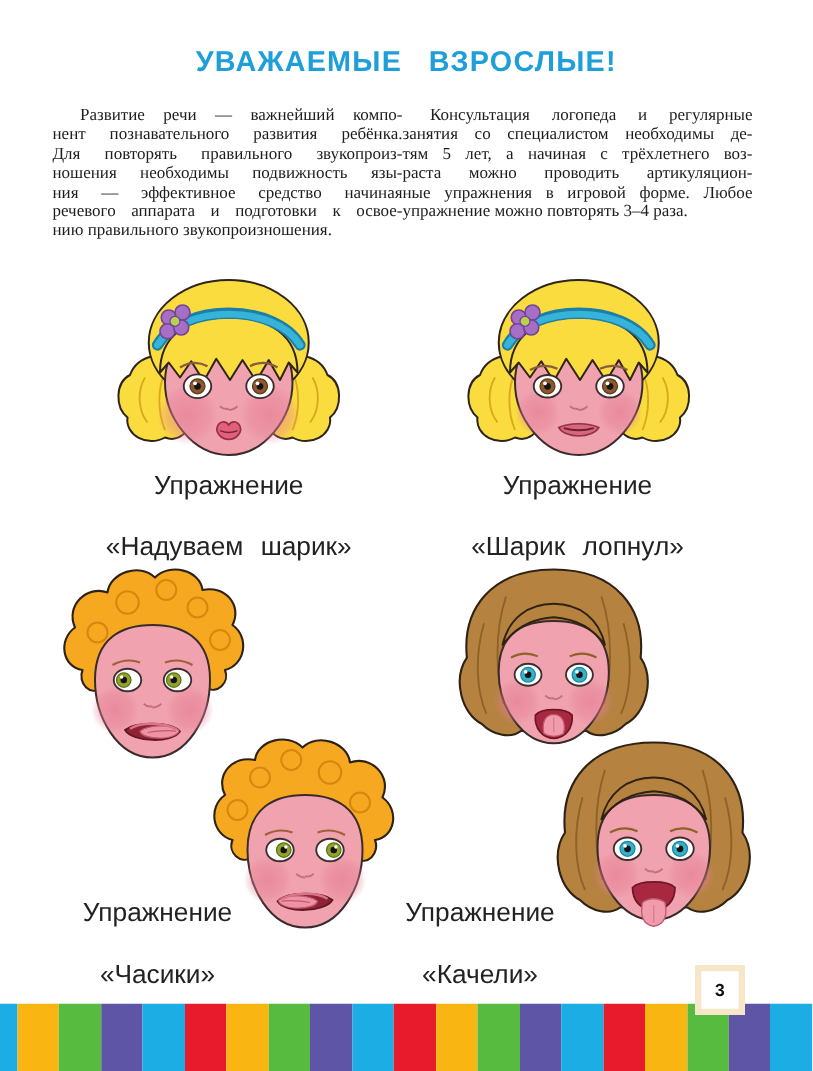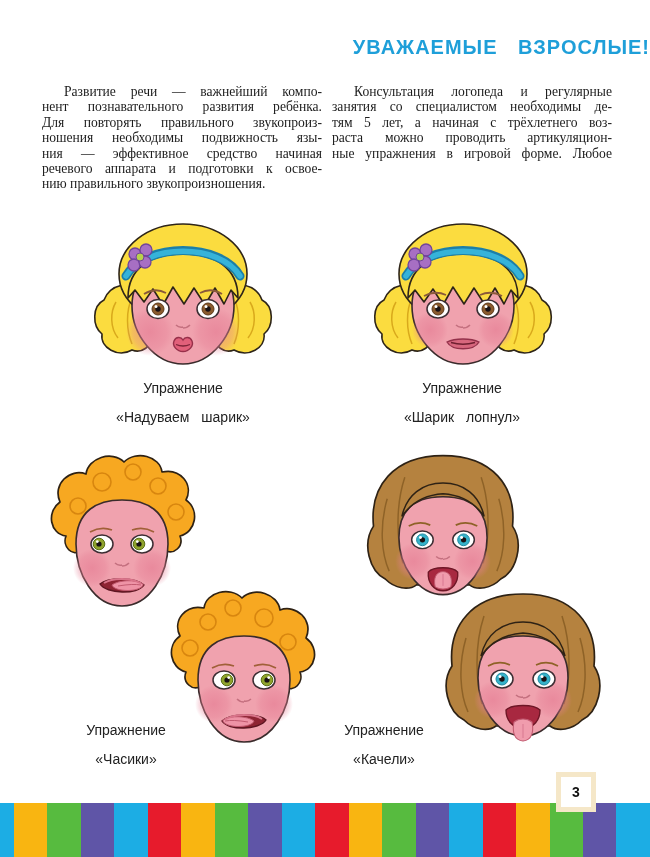--- a/index.html
+++ b/index.html
@@ -1,29 +1,29 @@
 <!DOCTYPE html>
 <html><head>
 <meta charset="utf-8">
 <style>
   html,body{margin:0;padding:0;background:#fff;}
   .page{position:relative;width:650px;height:857px;background:#ffffff;overflow:hidden;
         font-family:"Liberation Serif",serif;}
-  .title{position:absolute;top:36px;left:0;width:100%;text-align:right;
-         font-family:"Liberation Sans",sans-serif;font-weight:bold;font-size:20px;
+  .title{position:absolute;top:36px;left:0;width:100%;text-align:center;
+         font-family:"Liberation Sans",sans-serif;font-weight:bold;font-size:23px;
          letter-spacing:1px;word-spacing:14px;color:#1E9FD9;}
-  .cols{position:absolute;top:84px;left:42px;width:570px;display:flex;gap:10px;}
+  .cols{position:absolute;top:84px;left:42px;width:570px;display:flex;}
   .col{width:280px;font-size:13.6px;line-height:15.4px;color:#1c1c1c;font-weight:500;}
   .tline{text-align:justify;text-align-last:justify;}
   .tline.indent{text-indent:22px;}
   .tline.last{text-align-last:left;}
   .face{position:absolute;}
   .caption{position:absolute;text-align:center;font-family:"Liberation Sans",sans-serif;
-           font-size:14px;line-height:29px;color:#222;}
-  .cap-name{word-spacing:8px;}
+           font-size:21px;line-height:29px;color:#222;}
+  .cap-name{word-spacing:8px;margin-top:20px;}
   .pagenum{position:absolute;left:556px;top:772px;width:30px;height:30px;background:#fff;
            border:5px solid #F5E7C8;display:flex;align-items:center;justify-content:center;
            font-family:"Liberation Sans",sans-serif;font-weight:bold;font-size:14px;color:#111;z-index:3;}
   .stripes{position:absolute;left:0;bottom:0;width:100%;height:54px;display:flex;z-index:2;}
   .stripe{flex:1;}
   .stripe.first{flex:0 0 14px;}
 </style>
 </head>
 <body>
 
@@ -50,20 +50,21 @@
         <div class="tline">ния — эффективное средство начиная</div>
         <div class="tline">речевого аппарата и подготовки к освое-</div>
         <div class="tline last">нию правильного звукопроизношения.</div>
       </div>
     <div class="col">
         <div class="tline indent">Консультация логопеда и регулярные</div>
         <div class="tline">занятия со специалистом необходимы де-</div>
         <div class="tline">тям 5 лет, а начиная с трёхлетнего воз-</div>
         <div class="tline">раста можно проводить артикуляцион-</div>
         <div class="tline">ные упражнения в игровой форме. Любое</div>
+        <div class="tline last">упражнение можно повторять 3–4 раза.</div>
       </div>
   </div>
 
   <svg class="face" style="left:88px;top:212px" width="190" height="160" viewBox="0 0 190 160">
     <path d="M60,78 C42,68 22,72 16,88 C4,94 4,114 14,122 C12,136 30,146 44,138 C54,142 64,134 64,124 Z" fill="#FBDC3F" stroke="#2e2519" stroke-width="1.6"></path>
     <path d="M28,90 C22,100 22,116 30,126 M44,86 C38,98 38,118 44,132" stroke="#D9A91C" stroke-width="1.5" fill="none"></path>
     <path d="M130,78 C148,68 168,72 174,88 C186,94 186,114 176,122 C178,136 160,146 146,138 C136,142 126,134 126,124 Z" fill="#FBDC3F" stroke="#2e2519" stroke-width="1.6"></path>
     <path d="M162,90 C168,100 168,116 160,126 M146,86 C152,98 152,118 146,132" stroke="#D9A91C" stroke-width="1.5" fill="none"></path>
     <ellipse cx="95" cy="62" rx="64" ry="50" fill="#FBDC3F" stroke="#2e2519" stroke-width="1.6"></ellipse>
     <path d="M44,94 C44,60 70,52 95,52 C120,52 146,60 146,94 C146,122 124,152 95,152 C66,152 44,122 44,94 Z" fill="#F0A2AE" stroke="#3a2b2b" stroke-width="1.6"></path>

